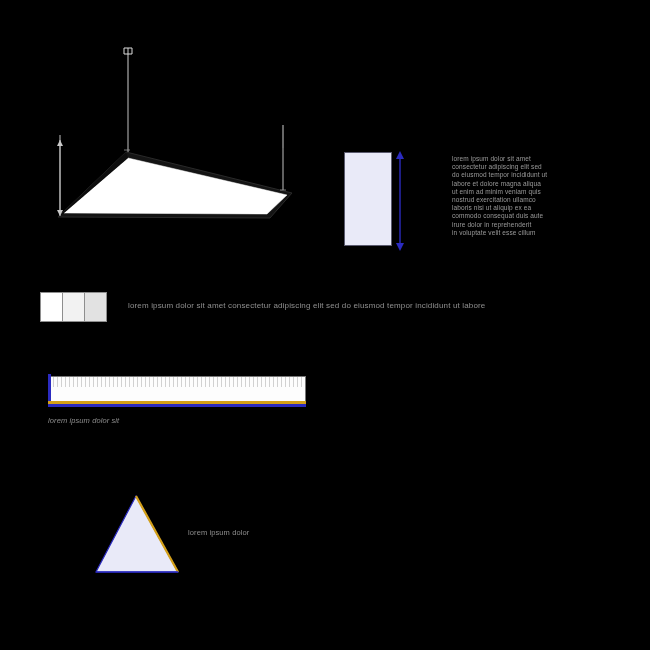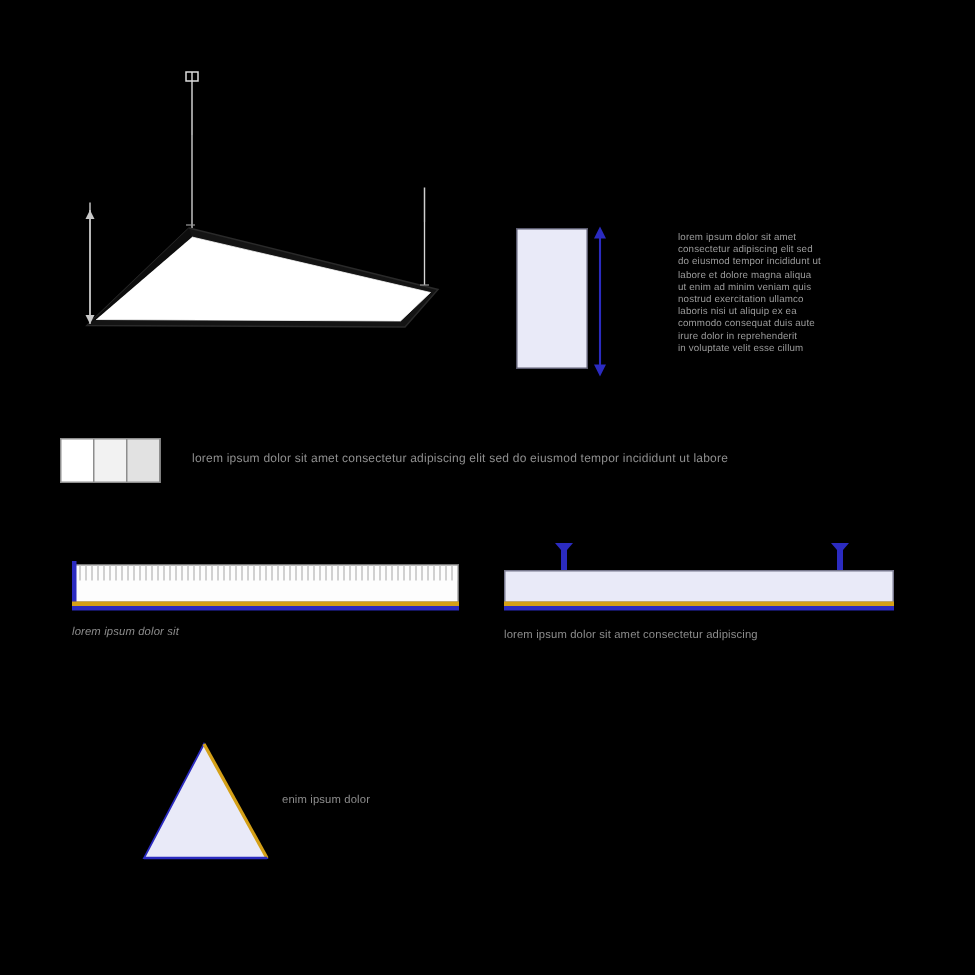--- a/index.html
+++ b/index.html
@@ -202,37 +202,23 @@
 
   <div class="abs" id="section-a">
     <div class="body"></div>
     <div class="hatch"></div>
     <div class="blue-left"></div>
     <div class="gold"></div>
     <div class="blue-bot"></div>
     <div class="caption">lorem ipsum dolor sit</div>
   </div>
 
-  <div class="abs" id="section-b">
-    <svg class="abs" style="left:8px; top:0;" width="250" height="22" viewBox="0 0 250 22">
-      <g fill="#2b2bc0">
-        <rect x="30" y="0" width="4" height="18"></rect>
-        <path d="M26 0 h12 l-6 7 z"></path>
-        <rect x="214" y="0" width="4" height="18"></rect>
-        <path d="M210 0 h12 l-6 7 z"></path>
-      </g>
-    </svg>
-    <div class="body"></div>
-    <div class="gold"></div>
-    <div class="blue-bot"></div>
-    <div class="caption">lorem ipsum dolor sit amet consectetur adipiscing</div>
-  </div>
 
   <div class="abs" id="triangle-detail">
     <svg width="240" height="90" viewBox="0 0 240 90">
       <polygon points="40,80 0,80 40,4 82,80" fill="#e9eaf8" stroke="#2b2bc0" stroke-width="1.2"></polygon>
       <line x1="40" y1="4" x2="82" y2="80" stroke="#d4a017" stroke-width="2.2"></line>
       <line x1="0" y1="80" x2="82" y2="80" stroke="#2b2bc0" stroke-width="1.6"></line>
     </svg>
   </div>
-  <div class="abs" id="triangle-caption">enim ipsum dolor</div>
+  <div class="abs" id="triangle-caption">lorem ipsum dolor</div>
 
 </div>
 
 </body></html>

